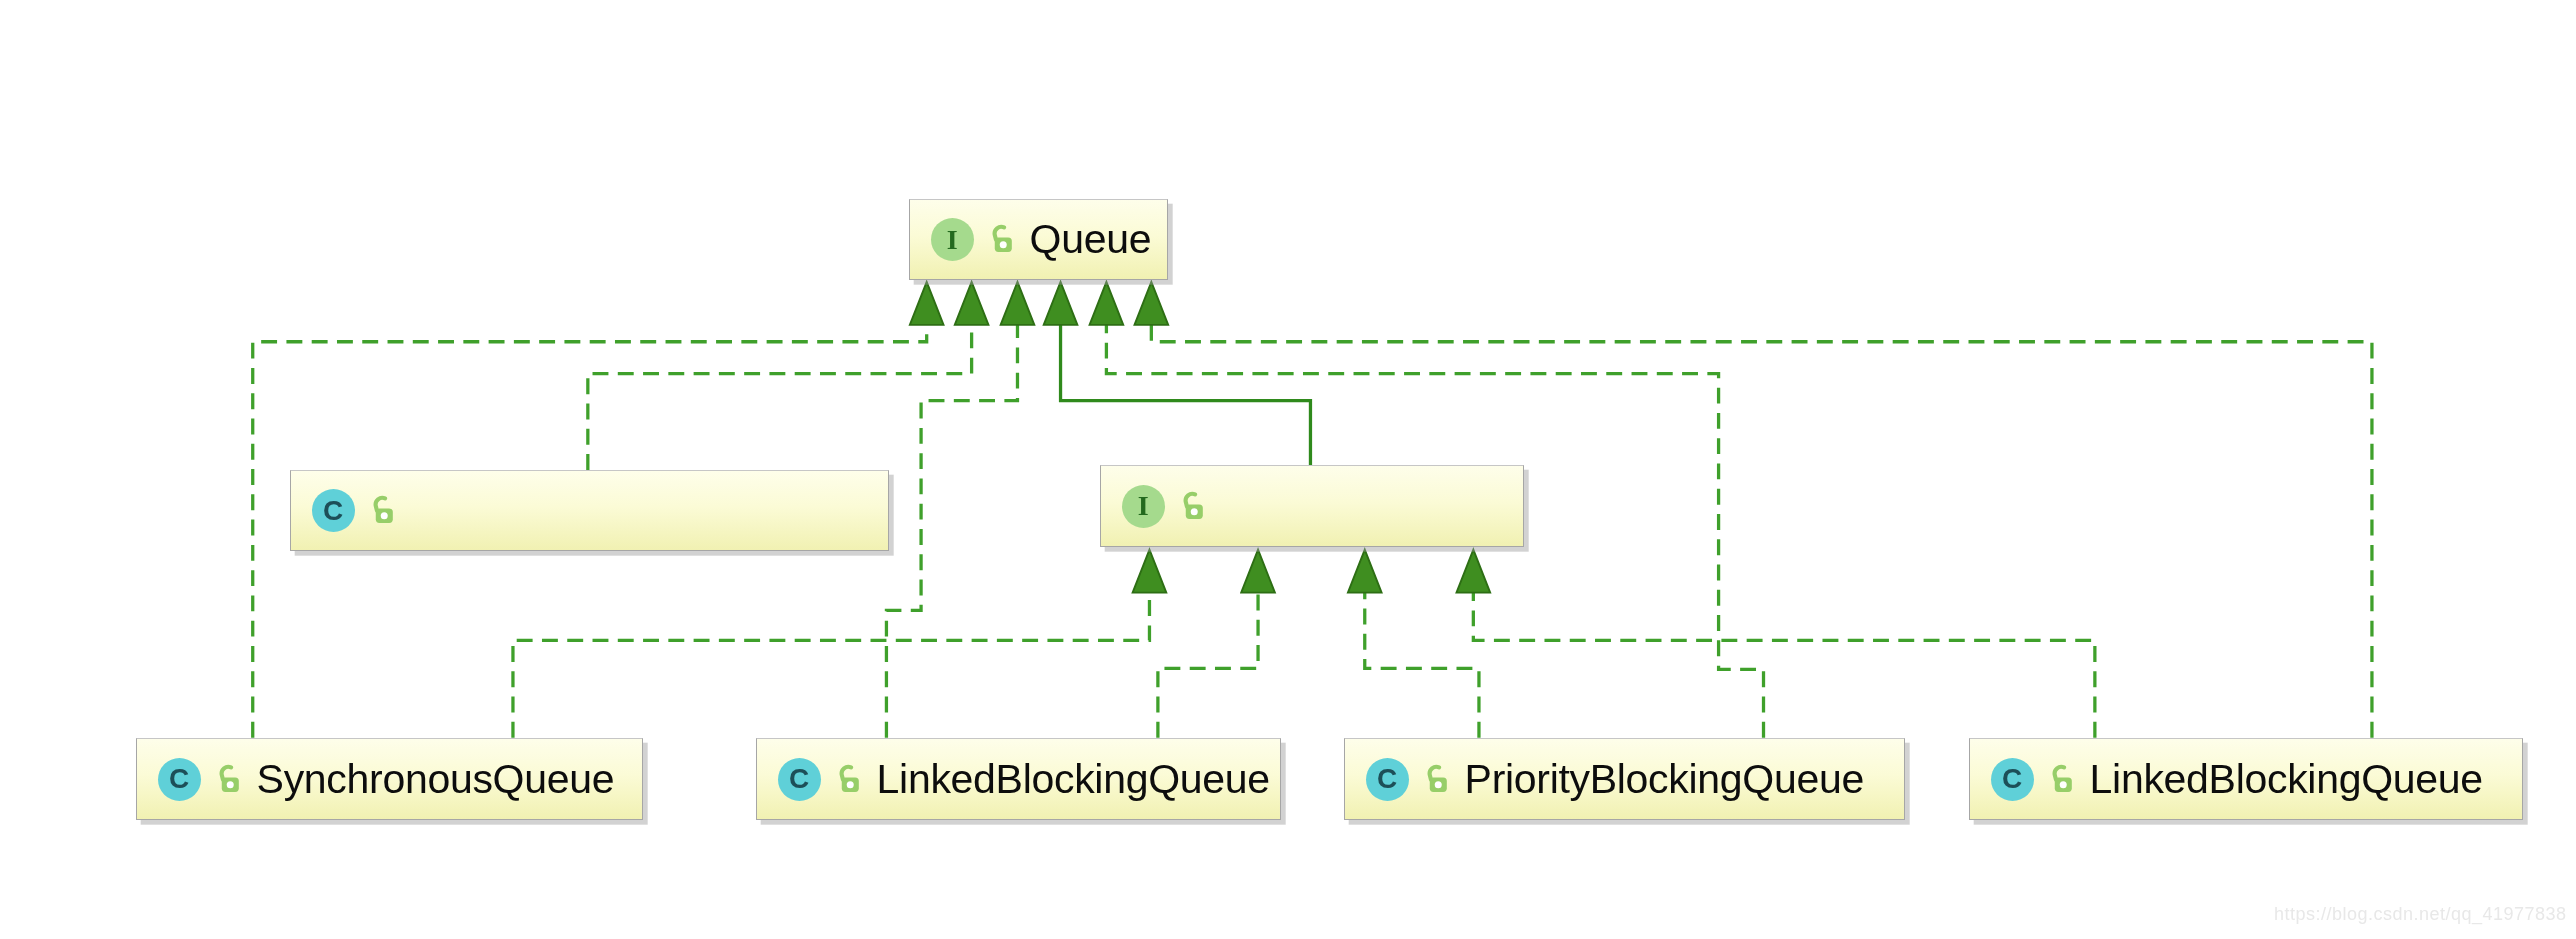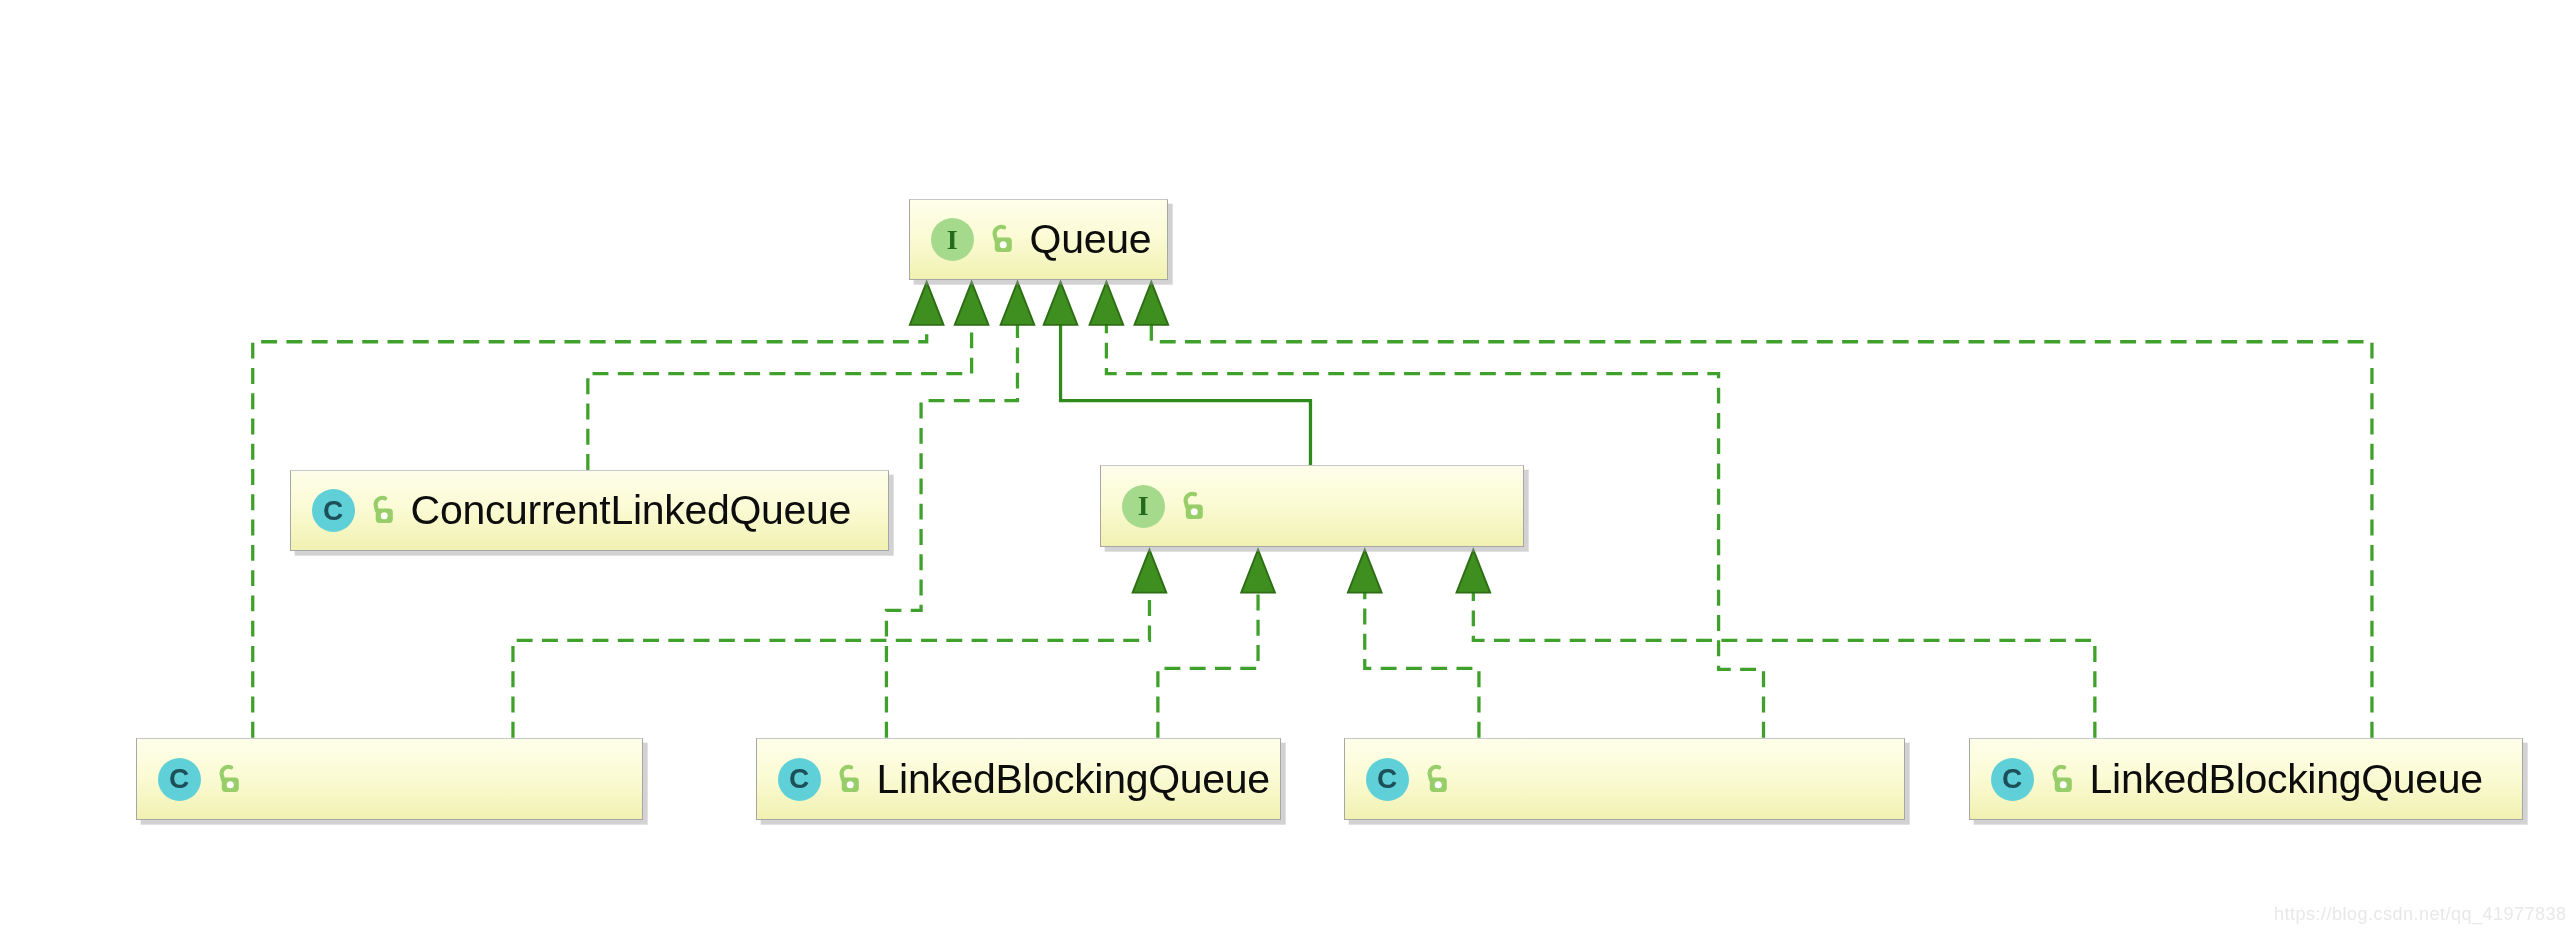--- a/index.html
+++ b/index.html
@@ -111,54 +111,55 @@
         </svg>
         <span class="label">Queue</span>
       </div>
       <div class="node" style="left: 290px; top: 470px; width: 599px; height: 81px;">
         <span class="badge class">C</span>
         <svg class="lock" viewBox="0 0 26 30" width="28" height="31">
           <path d="M6.5 14 V9.5 A6.5 6.5 0 0 1 17 4.5" fill="none" stroke="#97ce69" stroke-width="4" stroke-linecap="round" transform="rotate(-14 11 12)"></path>
           <rect x="6" y="13" width="16.5" height="14" rx="3.5" fill="#97ce69"></rect>
           <circle cx="14.2" cy="20" r="3.4" fill="#ffffff"></circle>
         </svg>
-        <span class="label">ConcurrentLinkedQueue</span>
       </div>
       <div class="node" style="left: 1100px; top: 465px; width: 424px; height: 82px;">
         <span class="badge interface">I</span>
         <svg class="lock" viewBox="0 0 26 30" width="28" height="31">
           <path d="M6.5 14 V9.5 A6.5 6.5 0 0 1 17 4.5" fill="none" stroke="#97ce69" stroke-width="4" stroke-linecap="round" transform="rotate(-14 11 12)"></path>
           <rect x="6" y="13" width="16.5" height="14" rx="3.5" fill="#97ce69"></rect>
           <circle cx="14.2" cy="20" r="3.4" fill="#ffffff"></circle>
         </svg>
       </div>
       <div class="node" style="left: 136px; top: 738px; width: 507px; height: 82px;">
         <span class="badge class">C</span>
         <svg class="lock" viewBox="0 0 26 30" width="28" height="31">
           <path d="M6.5 14 V9.5 A6.5 6.5 0 0 1 17 4.5" fill="none" stroke="#97ce69" stroke-width="4" stroke-linecap="round" transform="rotate(-14 11 12)"></path>
           <rect x="6" y="13" width="16.5" height="14" rx="3.5" fill="#97ce69"></rect>
           <circle cx="14.2" cy="20" r="3.4" fill="#ffffff"></circle>
         </svg>
+        <span class="label">SynchronousQueue</span>
       </div>
       <div class="node" style="left: 756px; top: 738px; width: 525px; height: 82px;">
         <span class="badge class">C</span>
         <svg class="lock" viewBox="0 0 26 30" width="28" height="31">
           <path d="M6.5 14 V9.5 A6.5 6.5 0 0 1 17 4.5" fill="none" stroke="#97ce69" stroke-width="4" stroke-linecap="round" transform="rotate(-14 11 12)"></path>
           <rect x="6" y="13" width="16.5" height="14" rx="3.5" fill="#97ce69"></rect>
           <circle cx="14.2" cy="20" r="3.4" fill="#ffffff"></circle>
         </svg>
         <span class="label">LinkedBlockingQueue</span>
       </div>
       <div class="node" style="left: 1344px; top: 738px; width: 561px; height: 82px;">
         <span class="badge class">C</span>
         <svg class="lock" viewBox="0 0 26 30" width="28" height="31">
           <path d="M6.5 14 V9.5 A6.5 6.5 0 0 1 17 4.5" fill="none" stroke="#97ce69" stroke-width="4" stroke-linecap="round" transform="rotate(-14 11 12)"></path>
           <rect x="6" y="13" width="16.5" height="14" rx="3.5" fill="#97ce69"></rect>
           <circle cx="14.2" cy="20" r="3.4" fill="#ffffff"></circle>
         </svg>
+        <span class="label">PriorityBlockingQueue</span>
       </div>
       <div class="node" style="left: 1969px; top: 738px; width: 554px; height: 82px;">
         <span class="badge class">C</span>
         <svg class="lock" viewBox="0 0 26 30" width="28" height="31">
           <path d="M6.5 14 V9.5 A6.5 6.5 0 0 1 17 4.5" fill="none" stroke="#97ce69" stroke-width="4" stroke-linecap="round" transform="rotate(-14 11 12)"></path>
           <rect x="6" y="13" width="16.5" height="14" rx="3.5" fill="#97ce69"></rect>
           <circle cx="14.2" cy="20" r="3.4" fill="#ffffff"></circle>
         </svg>
         <span class="label">LinkedBlockingQueue</span>
       </div>

